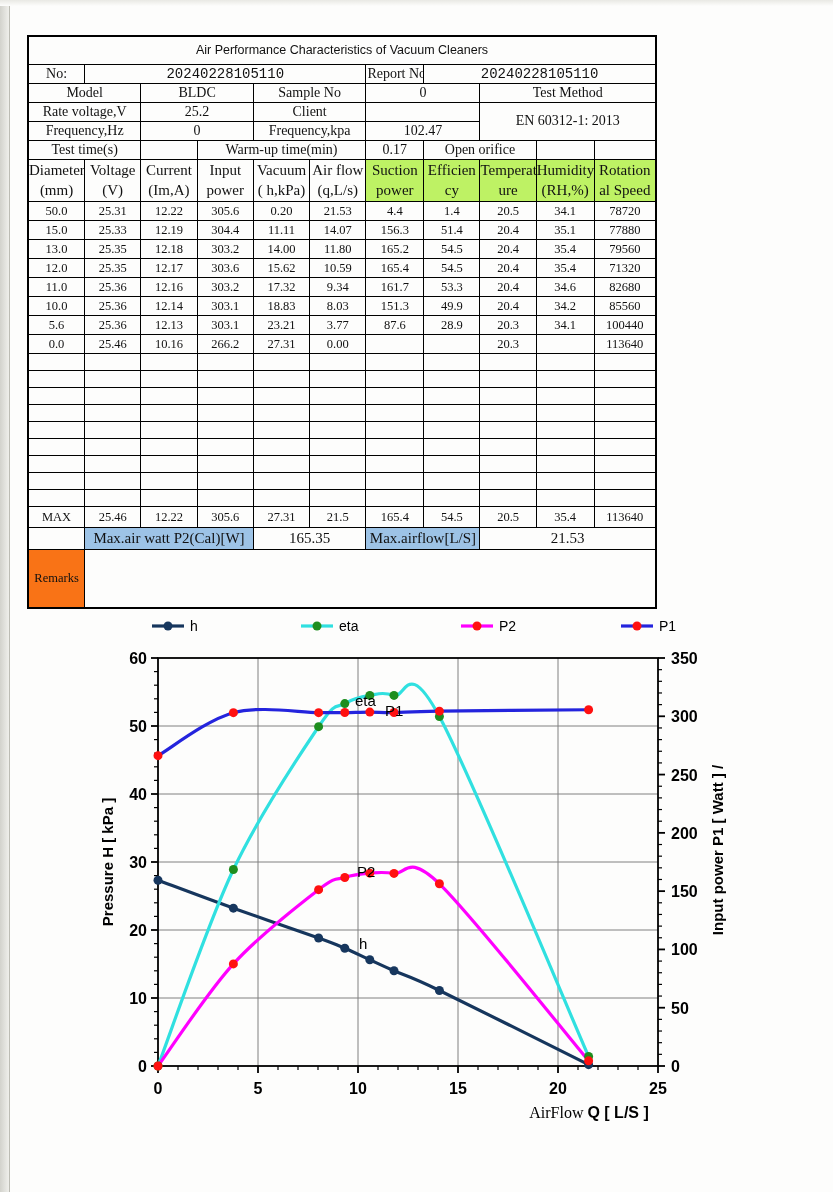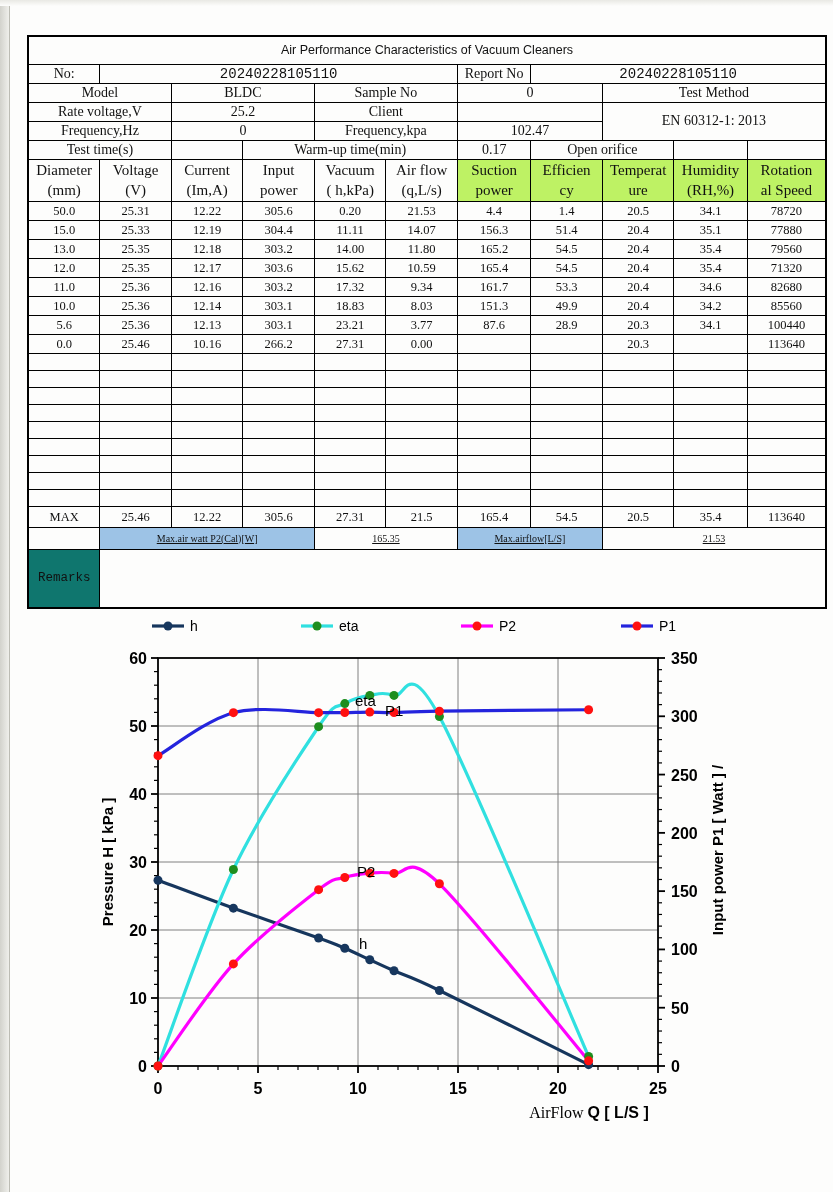--- a/index.html
+++ b/index.html
@@ -3,37 +3,37 @@
 <meta charset="utf-8">
 <style>
   html,body{margin:0;padding:0;background:#ffffff;}
   .page{position:relative;width:833px;height:1192px;background:#fdfdfc;overflow:hidden;
         font-family:"Liberation Serif","DejaVu Serif",serif;color:#111;}
   .scan-edge{position:absolute;left:0;top:0;width:9px;height:100%;
         background:linear-gradient(90deg,#d2d2cc,#efefeb);border-right:1px solid #bcbcb4;}
   .scan-top{position:absolute;left:0;top:0;width:100%;height:6px;
         background:linear-gradient(180deg,#e9e9e4,#fdfdfc);}
   
-  .doc-wrap{position:absolute;left:27px;top:35px;width:800px;}
+  .doc-wrap{position:absolute;left:27px;top:35px;width:630px;}
   table.doc{border-collapse:collapse;width:100%;table-layout:fixed;border:2px solid #000;}
   table.doc td{border:1.5px solid #000;text-align:center;vertical-align:middle;
         font-size:12.5px;line-height:1.15;padding:0 1px;overflow:hidden;white-space:nowrap;}
   td.title{font-family:"Liberation Sans","DejaVu Sans",sans-serif;font-size:21px;
         font-weight:500;height:27px;letter-spacing:0px;}
   tr.info td{height:18px;font-size:14px;}
   td.lalign{text-align:left;padding-left:4px;font-family:Liberation Mono, monospace;}
   tr.colhead td{height:37px;white-space:pre-line;font-size:15px;line-height:1.3;padding:1px 0;}
   td.yellow{background:#bef264;}
   tr.datarow td{height:18px;}
   tr.emptyrow td{height:16px;}
   tr.maxrow td{height:20px;margin-left:24px;}
-  tr.sumrow td{height:21px;font-size:10px;text-decoration:underline;}
+  tr.sumrow td{height:21px;font-size:15px;}
   td.bluecell{background:#9dc3e6;}
   tr.remrow td{height:57px;}
-  td.greencell{background:#0f766e;font-size:13px;font-family:Liberation Mono, monospace;}
+  td.greencell{background:#f97316;font-size:13px;}
   
   .chart-wrap{position:absolute;left:95px;top:598px;width:660px;height:575px;}
   svg text{font-family:"Liberation Sans","DejaVu Sans",sans-serif;}
 </style>
 </head>
 <body>
 
 <div class="page">
   <div class="scan-edge"></div>
   <div class="scan-top"></div>

